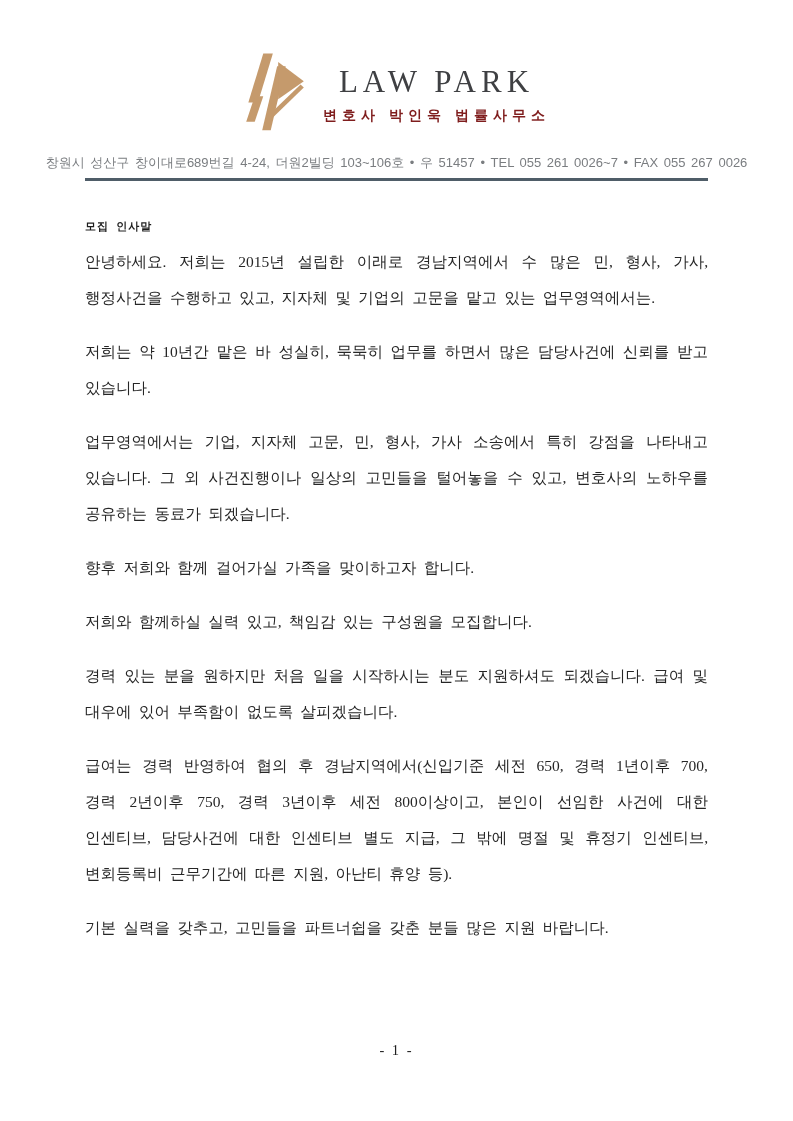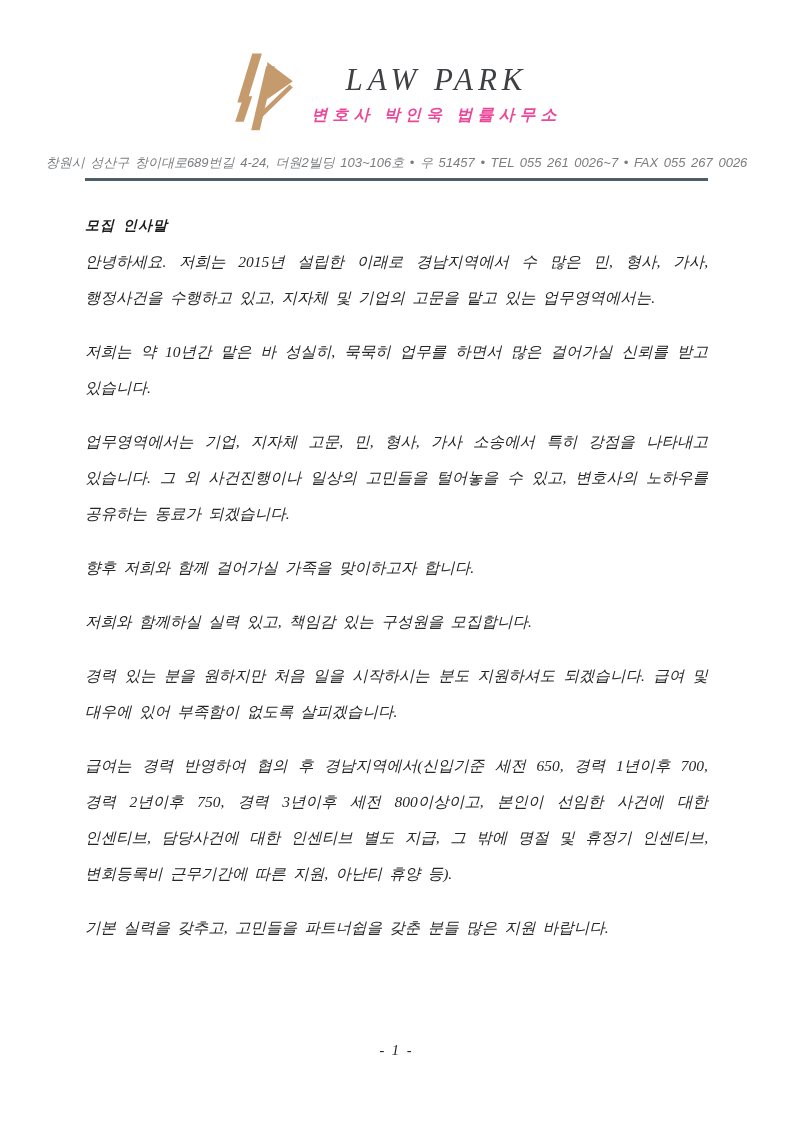--- a/index.html
+++ b/index.html
@@ -3,57 +3,56 @@
 <meta charset="utf-8">
 <style>
   html,body { margin:0; padding:0; background:#fff; }
   .page {
     position:relative;
     width:793px; height:1121px;
     margin:0 auto;
     background:#ffffff;
     overflow:hidden;
     font-family:"Liberation Serif", serif;
-    font-style:italic;
   }
   
   .brand-row {
     display:flex; justify-content:center; align-items:center;
     gap:16px; padding-top:50px;
   }
   .mark { display:block; line-height:0; }
   .brand-text { display:flex; flex-direction:column; align-items:center; }
   .brand-name {
     font-family:"Liberation Serif", serif;
     font-size:31px; letter-spacing:5px;
     color:#3f4043; white-space:nowrap;
   }
   .brand-subtitle {
     font-family:"Liberation Sans", sans-serif;
-    font-size:16px; font-weight:bold; letter-spacing:5px;
-    color:#ec4899; margin-top:7px; white-space:nowrap;
+    font-size:14px; font-weight:bold; letter-spacing:5px;
+    color:#7f1d1d; margin-top:7px; white-space:nowrap;
   }
   .address {
     margin:16px 42px 0;
     text-align:center;
     font-family:"Liberation Sans", sans-serif;
     font-size:13px; color:#7a7d80;
     white-space:nowrap; word-spacing:2px;
   }
   .rule { height:3px; background:#4f5d68; margin:6px 85px 0; }
   
   .body-text {
     margin:27px 85px 0 85px;
     color:#262626;
     font-size:15.5px; line-height:36px;
     text-align:justify; text-justify:inter-word;
     word-break:keep-all; word-spacing:3.5px;
   }
   .doc-title {
-    font-size:14px; font-weight:bold; color:#1c1c1c;
+    font-size:11px; font-weight:bold; color:#1c1c1c;
     margin:0; line-height:36px; letter-spacing:1px;
   }
   .body-text p { margin:0 0 18px 0; }
   
   .page-footer {
     position:absolute; left:0; bottom:62px; width:100%;
     text-align:center;
     font-size:14.5px; color:#1f1f1f; letter-spacing:2px;
   }
 </style>
@@ -80,21 +79,21 @@
         <div class="brand-subtitle">변호사 박인욱 법률사무소</div>
       </div>
     </div>
     <div class="address">창원시 성산구 창이대로689번길 4-24, 더원2빌딩 103~106호 • 우 51457 • TEL 055 261 0026~7 • FAX 055 267 0026</div>
     <div class="rule"></div>
   </header>
 
   <main class="body-text">
     <h1 class="doc-title">모집 인사말</h1>
     <p>안녕하세요. 저희는 2015년 설립한 이래로 경남지역에서 수 많은 민, 형사, 가사, 행정사건을 수행하고 있고, 지자체 및 기업의 고문을 맡고 있는 업무영역에서는.</p>
-    <p>저희는 약 10년간 맡은 바 성실히, 묵묵히 업무를 하면서 많은 걸어가실 신뢰를 받고 있습니다.</p>
+    <p>저희는 약 10년간 맡은 바 성실히, 묵묵히 업무를 하면서 많은 담당사건에 신뢰를 받고 있습니다.</p>
     <p>업무영역에서는 기업, 지자체 고문, 민, 형사, 가사 소송에서 특히 강점을 나타내고 있습니다. 그 외 사건진행이나 일상의 고민들을 털어놓을 수 있고, 변호사의 노하우를 공유하는 동료가 되겠습니다.</p>
     <p>향후 저희와 함께 걸어가실 가족을 맞이하고자 합니다.</p>
     <p>저희와 함께하실 실력 있고, 책임감 있는 구성원을 모집합니다.</p>
     <p>경력 있는 분을 원하지만 처음 일을 시작하시는 분도 지원하셔도 되겠습니다. 급여 및 대우에 있어 부족함이 없도록 살피겠습니다.</p>
     <p>급여는 경력 반영하여 협의 후 경남지역에서(신입기준 세전 650, 경력 1년이후 700, 경력 2년이후 750, 경력 3년이후 세전 800이상이고, 본인이 선임한 사건에 대한 인센티브, 담당사건에 대한 인센티브 별도 지급, 그 밖에 명절 및 휴정기 인센티브, 변회등록비 근무기간에 따른 지원, 아난티 휴양 등).</p>
     <p>기본 실력을 갖추고, 고민들을 파트너쉽을 갖춘 분들 많은 지원 바랍니다.</p>
   </main>
 
   <footer class="page-footer">
     <span>- 1 -</span>

